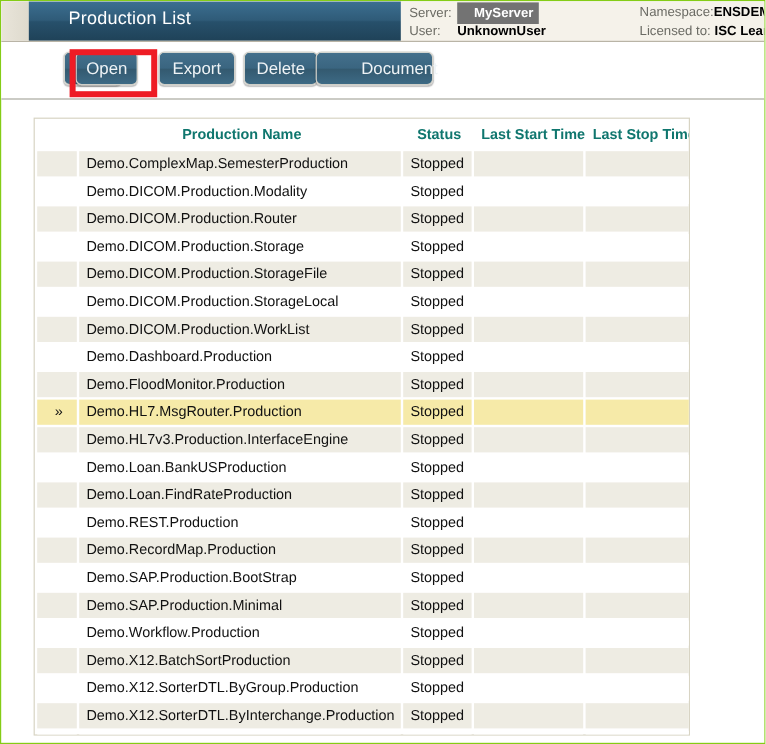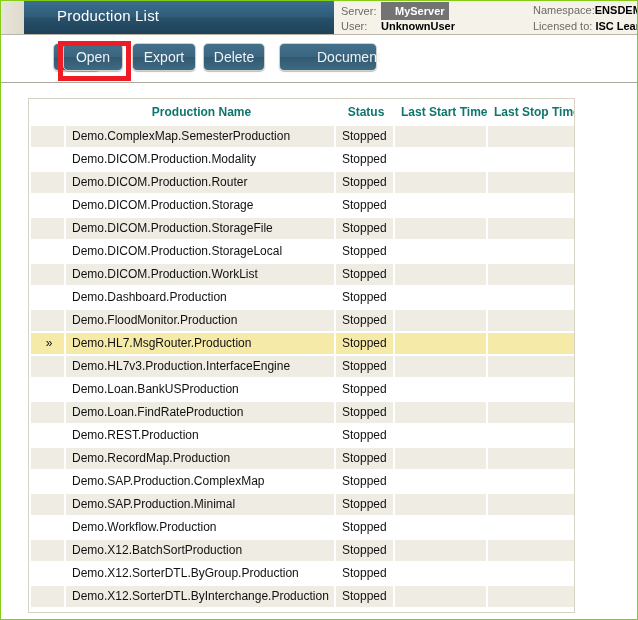--- a/index.html
+++ b/index.html
@@ -205,24 +205,24 @@
       </div>
       <div class="si-row r2">
         <span class="si-label w-user">User:</span><span class="si-value">UnknownUser</span>
         <span class="si-col2"><span class="si-label">Licensed to:</span>&nbsp;<span class="si-value">ISC Learnin</span></span>
       </div>
     </div>
   </div>
 
   <div class="toolbar" id="toolbar">
       <div class="btn" style="left: 8px; width: 48px; margin-left: 44px;">New</div>
-      <div class="btn" style="left: 62px; width: 60px;">Open</div>
+      <div class="btn" style="left: 62px; width: 52px;">Open</div>
       <div class="btn" style="left: 131px; width: 64px;">Export</div>
       <div class="btn" style="left: 202px; width: 62px;">Delete</div>
-      <div class="btn" style="left: 278px; width: 98px; padding-left: 37px;">Document</div>
+      <div class="btn" style="left: 262px; width: 98px; padding-left: 37px;">Document</div>
     </div>
 
   <div class="focus-ring" id="focusRing" style="left: 57px; top: 40px; width: 73px; height: 40px; border-color: rgb(238, 28, 37);"></div>
 
   <div class="panel">
     <table class="grid">
       <colgroup>
         <col class="c-marker">
           <col class="c-name">
           <col class="c-status">
@@ -339,21 +339,21 @@
           </tr>
           <tr class="alt">
             <td class="marker"></td>
             <td>Demo.RecordMap.Production</td>
             <td>Stopped</td>
             <td></td>
             <td></td>
           </tr>
           <tr class="norm">
             <td class="marker"></td>
-            <td>Demo.SAP.Production.ComplexMap</td>
+            <td>Demo.SAP.Production.BootStrap</td>
             <td>Stopped</td>
             <td></td>
             <td></td>
           </tr>
           <tr class="alt">
             <td class="marker"></td>
             <td>Demo.SAP.Production.Minimal</td>
             <td>Stopped</td>
             <td></td>
             <td></td>

